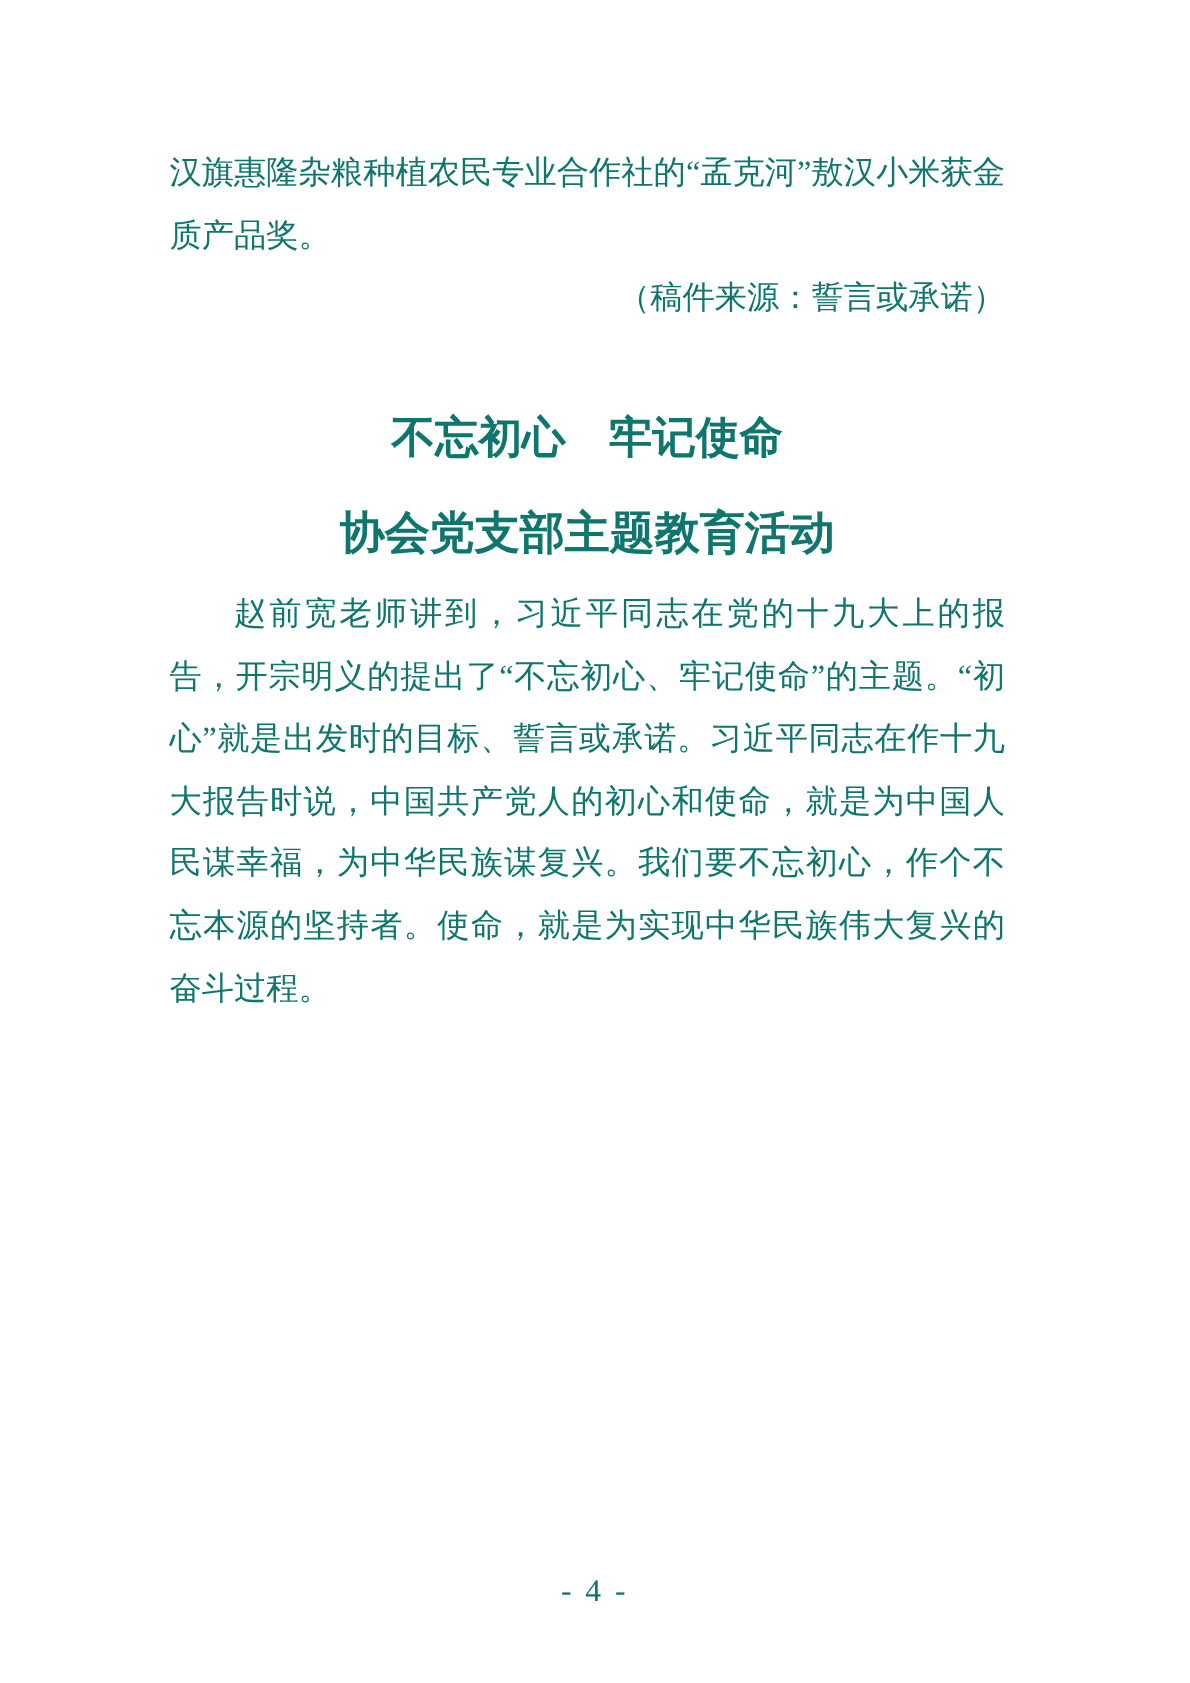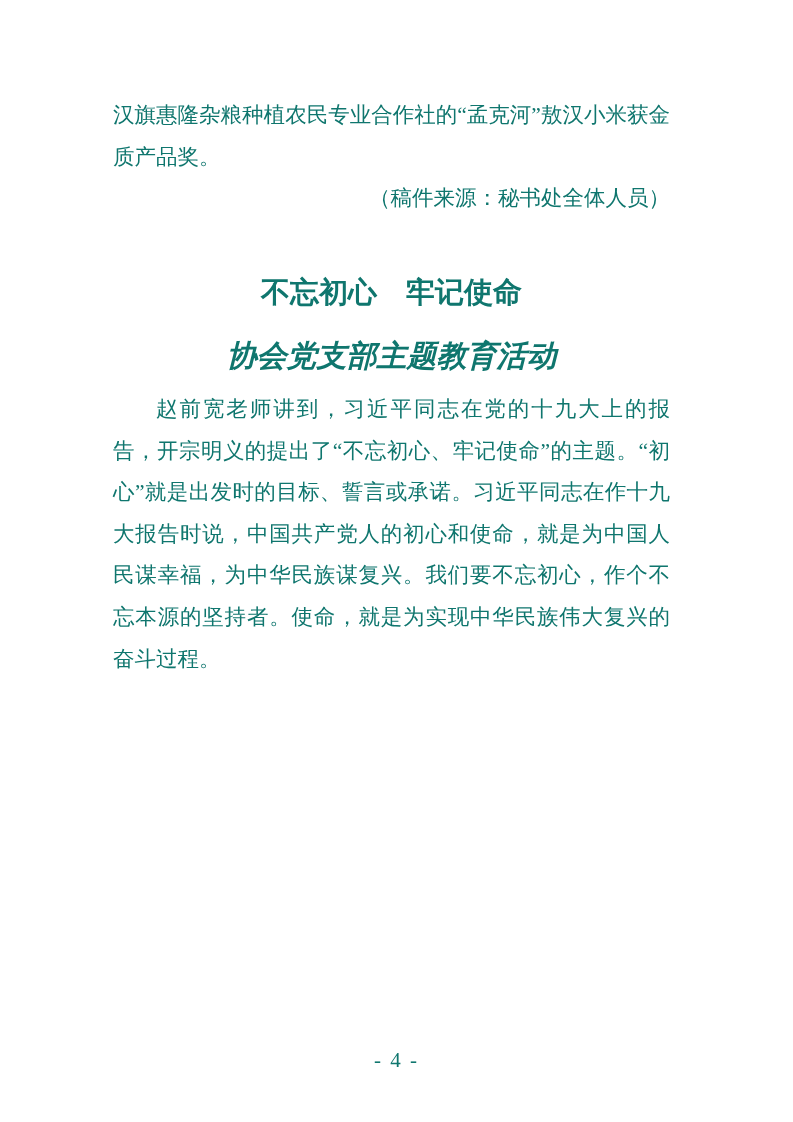--- a/index.html
+++ b/index.html
@@ -51,21 +51,20 @@
     text-align: center;
     margin: 0;
   }
   .title2 {
     top: 335px;
     font-size: 30px;
     font-weight: bold;
     line-height: 42px;
     text-align: center;
     margin: 0;
-    font-style: italic;
   }
   .body-text {
     top: 389px;
     font-size: 21.5px;
     line-height: 41.6px;
     text-align: justify;
     text-justify: inter-ideograph;
   }
   .body-text p {
     margin: 0;
@@ -82,21 +81,21 @@
     letter-spacing: 2px;
   }
 </style>
 </head>
 <body>
 
 <div class="page">
 
   <div class="col intro">汉旗惠隆杂粮种植农民专业合作社的“孟克河”敖汉小米获金质产品奖。</div>
 
-  <div class="col source">（稿件来源：秘书处全体人员）</div>
+  <div class="col source">（稿件来源：誓言或承诺）</div>
 
 
   <h1 class="col title1">不忘初心　牢记使命</h1>
 
   <h1 class="col title2">协会党支部主题教育活动</h1>
 
   <div class="col body-text">
     <p>赵前宽老师讲到，习近平同志在党的十九大上的报告，开宗明义的提出了“不忘初心、牢记使命”的主题。“初心”就是出发时的目标、誓言或承诺。习近平同志在作十九大报告时说，中国共产党人的初心和使命，就是为中国人民谋幸福，为中华民族谋复兴。我们要不忘初心，作个不忘本源的坚持者。使命，就是为实现中华民族伟大复兴的奋斗过程。</p>
   </div>
 

